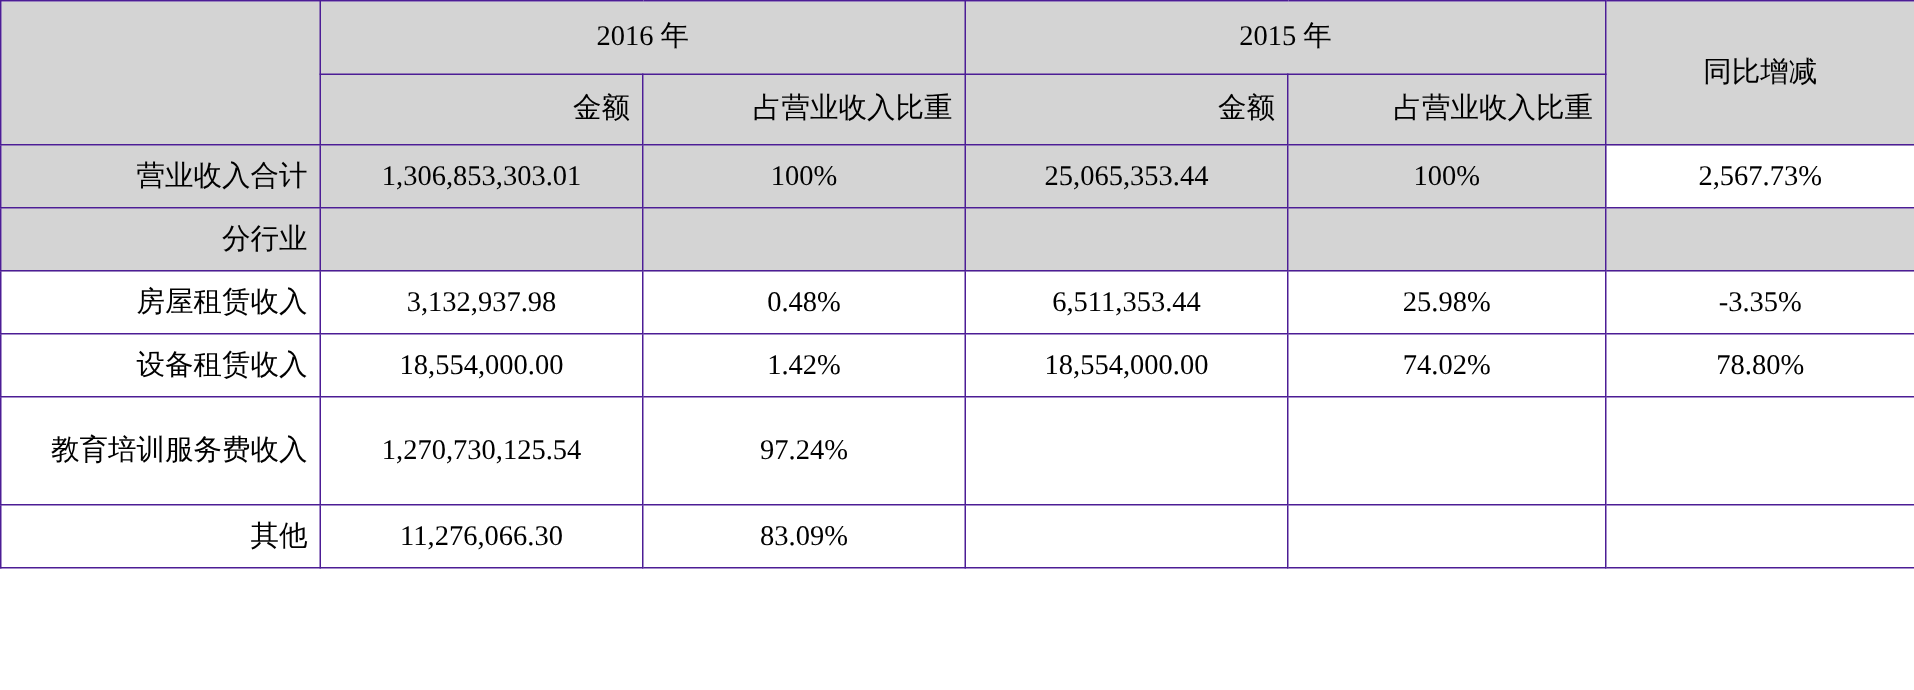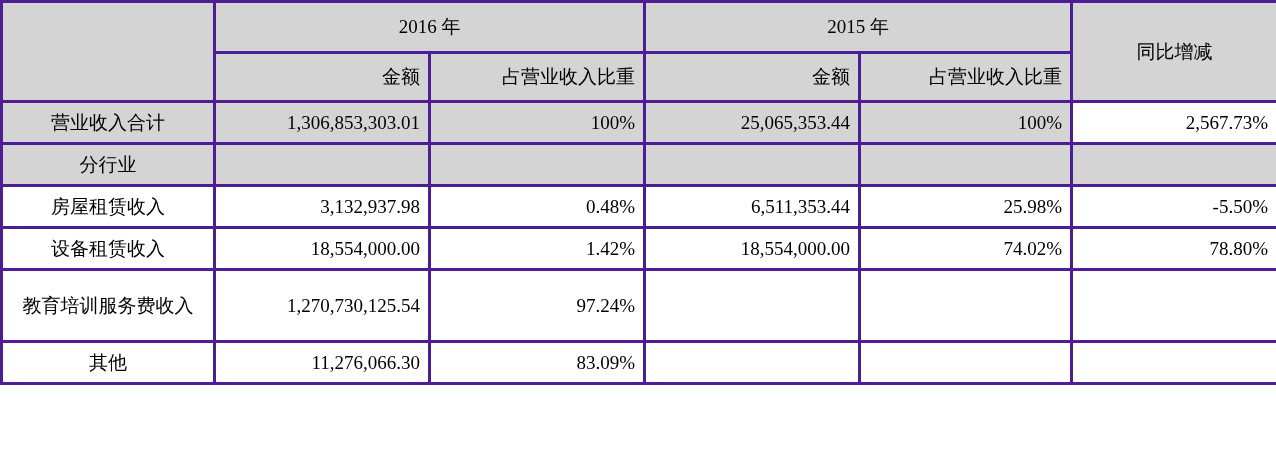--- a/index.html
+++ b/index.html
@@ -18,38 +18,38 @@
     overflow: hidden;
     background: #ffffff;
   }
   table.fin {
     border-collapse: collapse;
     table-layout: fixed;
     width: 1276px;
     font-size: 19px;
   }
   table.fin td {
-    border: 3px solid #4c1d95;
+    border: 1px solid #4c1d95;
     padding: 4px 8px;
     vertical-align: middle;
     line-height: 1.25;
     word-break: break-all;
   }
   .hdr {
     background: #d4d4d4;
     text-align: center;
   }
   .shade {
     background: #d4d4d4;
   }
   .num {
-    text-align: right;
+    text-align: center;
   }
   .lbl {
-    text-align: center;
+    text-align: right;
   }
   .tall {
     height: 72px;
   }
   .row-h {
     height: 42px;
   }
   .hdr-top {
     height: 40px;
   }
@@ -105,21 +105,21 @@
         <td class="num shade"></td>
         <td class="num shade"></td>
       </tr>
 
       <tr class="row-h">
         <td class="lbl">房屋租赁收入</td>
         <td class="num">3,132,937.98</td>
         <td class="num">0.48%</td>
         <td class="num">6,511,353.44</td>
         <td class="num">25.98%</td>
-        <td class="num">-5.50%</td>
+        <td class="num">-3.35%</td>
       </tr>
 
       <tr class="row-h">
         <td class="lbl">设备租赁收入</td>
         <td class="num">18,554,000.00</td>
         <td class="num">1.42%</td>
         <td class="num">18,554,000.00</td>
         <td class="num">74.02%</td>
         <td class="num">78.80%</td>
       </tr>

